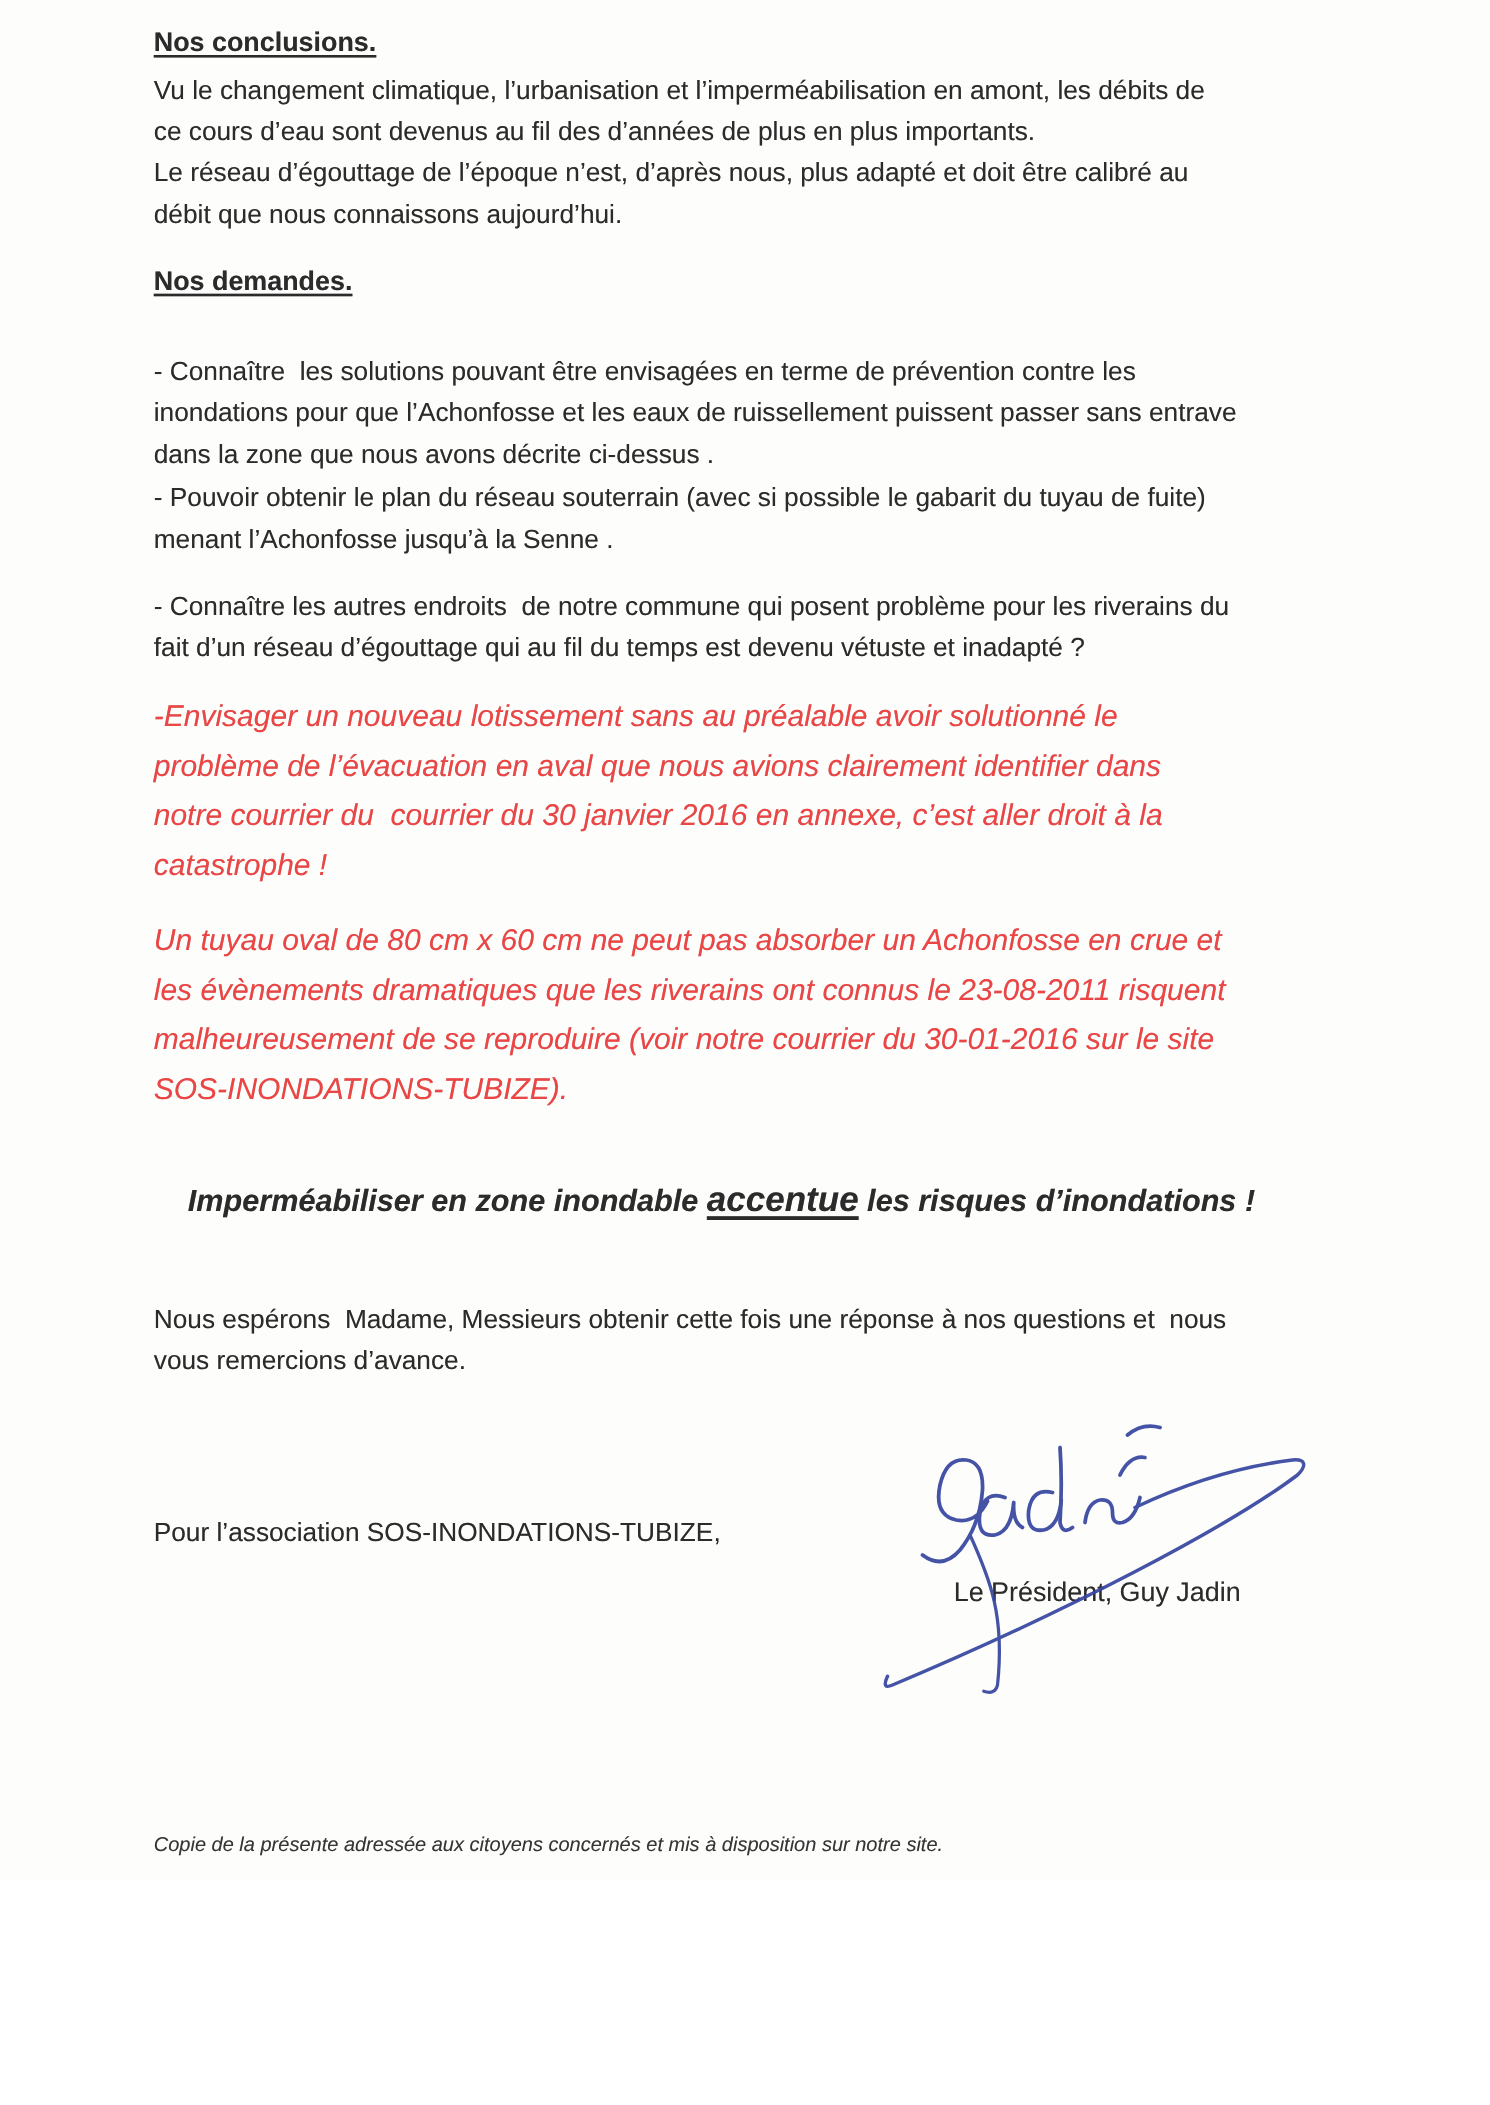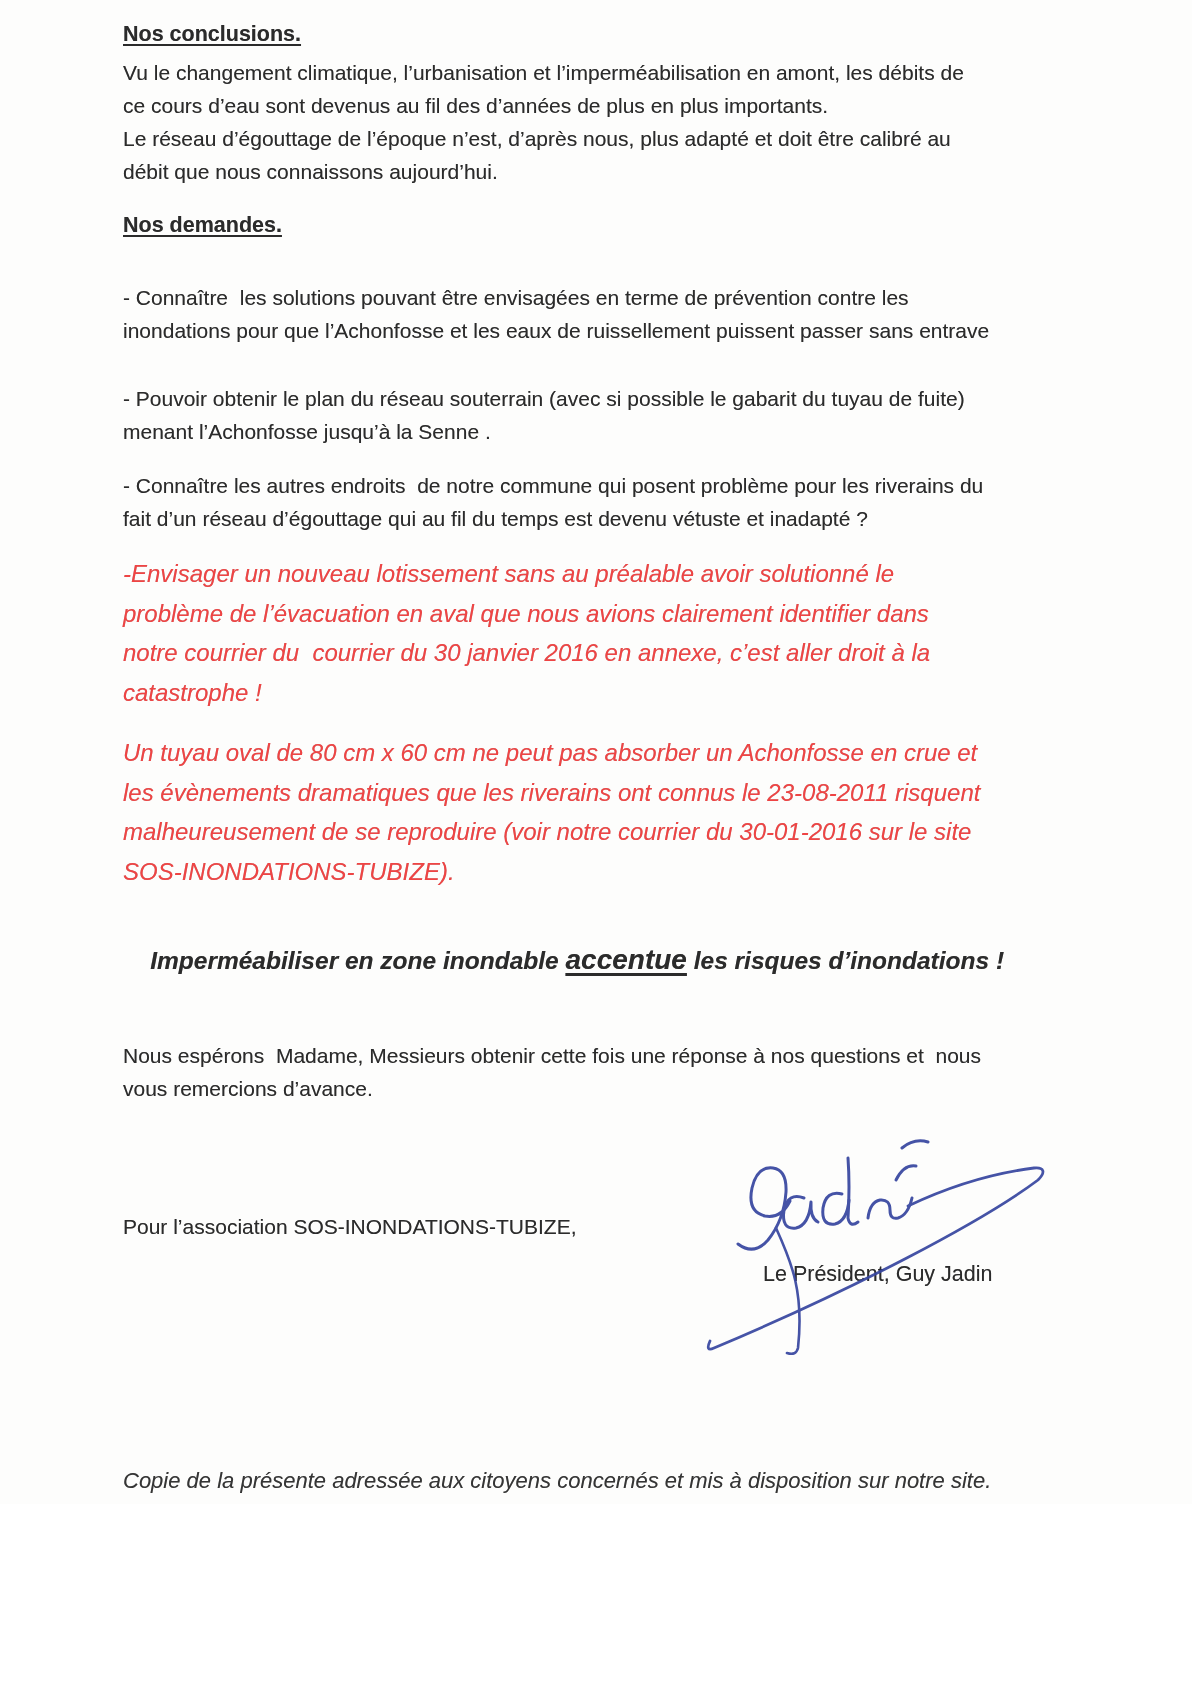--- a/index.html
+++ b/index.html
@@ -49,21 +49,21 @@
     text-underline-offset: 4px;
     font-size: 28px;
   }
   .signer-line {
     font-size: 21.5px;
     white-space: pre;
     text-shadow: 0 0 0.5px rgba(20,20,20,0.35);
   }
   .footer-note {
     font-style: italic;
-    font-size: 22px;
+    font-size: 16px;
     white-space: pre;
     color: #353535;
     text-shadow: 0 0 0.4px rgba(30,30,30,0.3);
   }
   .signature-svg {
     position: absolute;
     left: 652px;
     top: 1058px;
     width: 404px;
     height: 308px;
@@ -92,20 +92,21 @@
     <div class="line">ce cours d’eau sont devenus au fil des d’années de plus en plus importants.</div>
     <div class="line">Le réseau d’égouttage de l’époque n’est, d’après nous, plus adapté et doit être calibré au</div>
     <div class="line">débit que nous connaissons aujourd’hui.</div>
   </div>
 
   <div class="block heading" style="top:213px">Nos demandes.</div>
 
   <div class="block" style="top:281px">
     <div class="line">- Connaître  les solutions pouvant être envisagées en terme de prévention contre les</div>
     <div class="line">inondations pour que l’Achonfosse et les eaux de ruissellement puissent passer sans entrave</div>
+    <div class="line">dans la zone que nous avons décrite ci-dessus .</div>
   </div>
 
   <div class="block" style="top:382px">
     <div class="line">- Pouvoir obtenir le plan du réseau souterrain (avec si possible le gabarit du tuyau de fuite)</div>
     <div class="line">menant l’Achonfosse jusqu’à la Senne .</div>
   </div>
 
   <div class="block" style="top:469px">
     <div class="line">- Connaître les autres endroits  de notre commune qui posent problème pour les riverains du</div>
     <div class="line">fait d’un réseau d’égouttage qui au fil du temps est devenu vétuste et inadapté ?</div>

